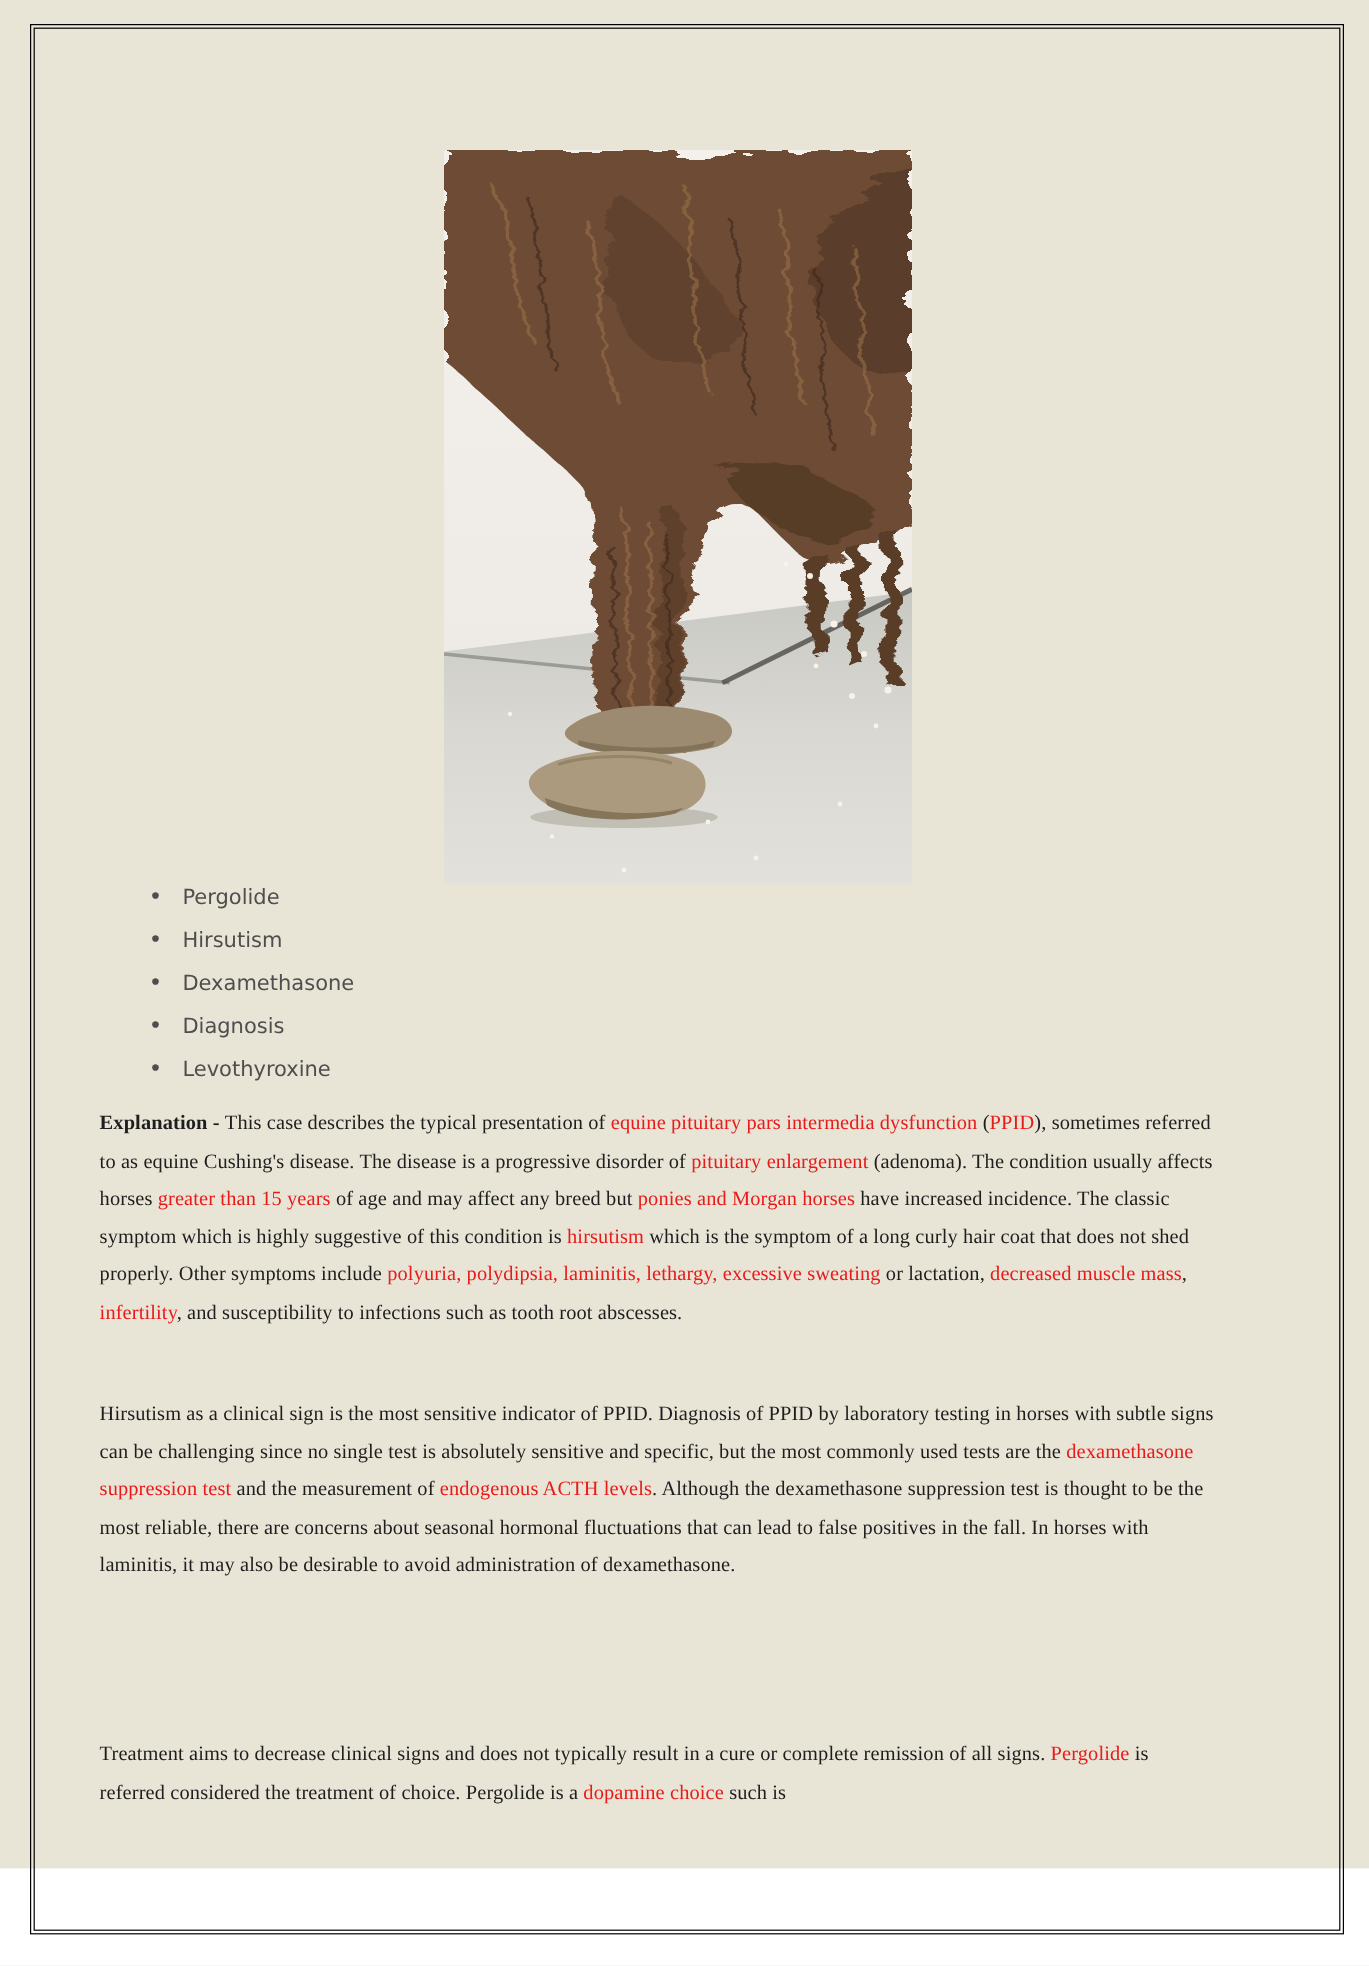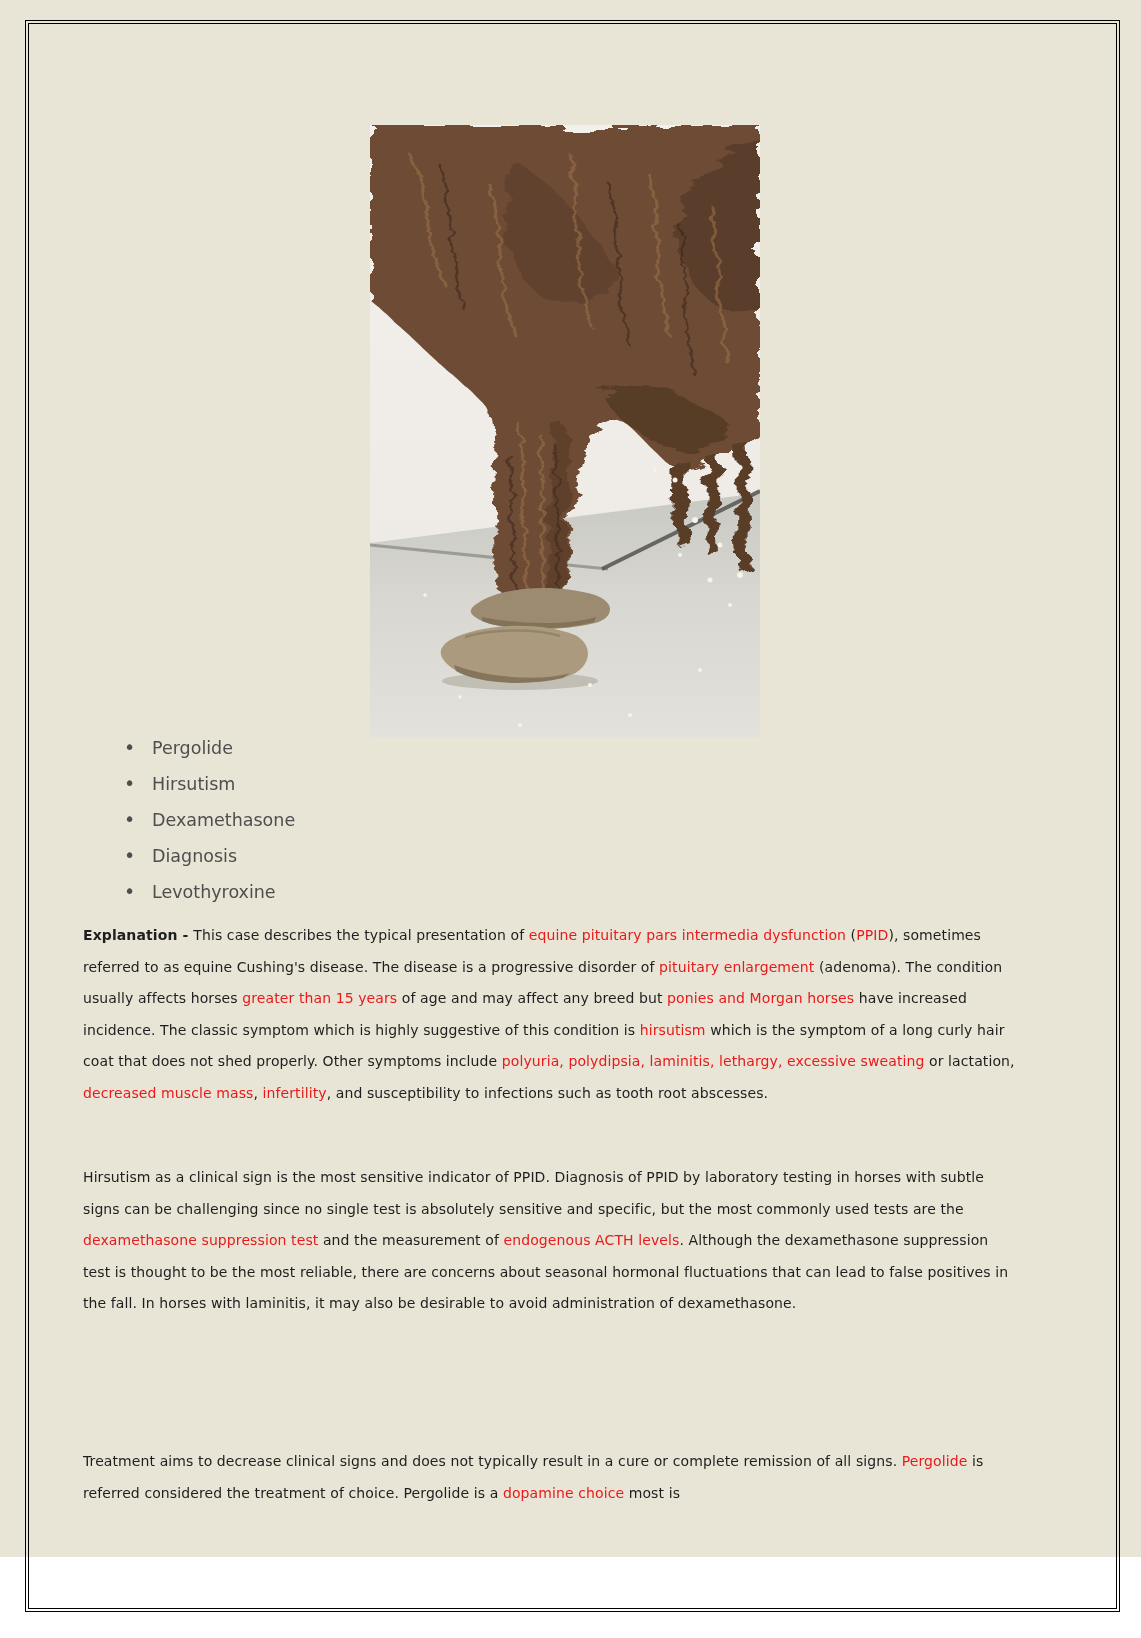--- a/index.html
+++ b/index.html
@@ -29,23 +29,24 @@
   }
   ul.options li{
     position:relative;height:36px;line-height:36px;padding-left:69px;
     font-size:17.5px;color:var(--list-text-color,#4e4e4e);
   }
   ul.options li .bullet{
     position:absolute;left:41px;top:-1px;font-size:19px;color:var(--list-text-color,#4e4e4e);
   }
   .para{
     position:absolute;left:83px;width:932px;margin:0;
-    font-size:14px;line-height:31.6px;letter-spacing:0.1px;
+    font-size:17px;line-height:31.6px;letter-spacing:0.1px;
     color:var(--body-text-color,#1e1e1e);
     text-align:left;
+    font-family:Liberation Serif, serif;
   }
   .para .r{color:var(--accent-red,#e81a1a);}
   .para .b{font-weight:bold;}
   .p1{top:920px;}
   .p2{top:1162px;}
   .p3{top:1446px;}
 </style>
 </head>
 <body>
 
@@ -171,15 +172,15 @@
       <span>Diagnosis</span>
     </li>
     <li>
       <span class="bullet">•</span>
       <span>Levothyroxine</span>
     </li>
   </ul>
 
   <p class="para p1"><span class="b">Explanation - </span><span>This case describes the typical presentation of </span><span class="r">equine pituitary pars intermedia dysfunction</span><span> (</span><span class="r">PPID</span><span>), sometimes referred to as equine Cushing's disease. The disease is a progressive disorder of </span><span class="r">pituitary enlargement</span><span> (adenoma). The condition usually affects horses </span><span class="r">greater than 15 years</span><span> of age and may affect any breed but </span><span class="r">ponies and Morgan horses</span><span> have increased incidence. The classic symptom which is highly suggestive of this condition is </span><span class="r">hirsutism</span><span> which is the symptom of a long curly hair coat that does not shed properly. Other symptoms include </span><span class="r">polyuria, polydipsia, laminitis, lethargy, excessive sweating</span><span> or lactation, </span><span class="r">decreased muscle mass</span><span>, </span><span class="r">infertility</span><span>, and susceptibility to infections such as tooth root abscesses.</span></p>
   <p class="para p2"><span>Hirsutism as a clinical sign is the most sensitive indicator of PPID. Diagnosis of PPID by laboratory testing in horses with subtle signs can be challenging since no single test is absolutely sensitive and specific, but the most commonly used tests are the </span><span class="r">dexamethasone suppression test</span><span> and the measurement of </span><span class="r">endogenous ACTH levels</span><span>. Although the dexamethasone suppression test is thought to be the most reliable, there are concerns about seasonal hormonal fluctuations that can lead to false positives in the fall. In horses with laminitis, it may also be desirable to avoid administration of dexamethasone.</span></p>
-  <p class="para p3"><span>Treatment aims to decrease clinical signs and does not typically result in a cure or complete remission of all signs. </span><span class="r">Pergolide</span><span> is referred considered the treatment of choice. Pergolide is a </span><span class="r">dopamine choice</span><span> most is</span></p>
+  <p class="para p3"><span>Treatment aims to decrease clinical signs and does not typically result in a cure or complete remission of all signs. </span><span class="r">Pergolide</span><span> is referred considered the treatment of choice. Pergolide is a </span><span class="r">dopamine choice</span><span> such is</span></p>
 
 </div>
 
 </body></html>

